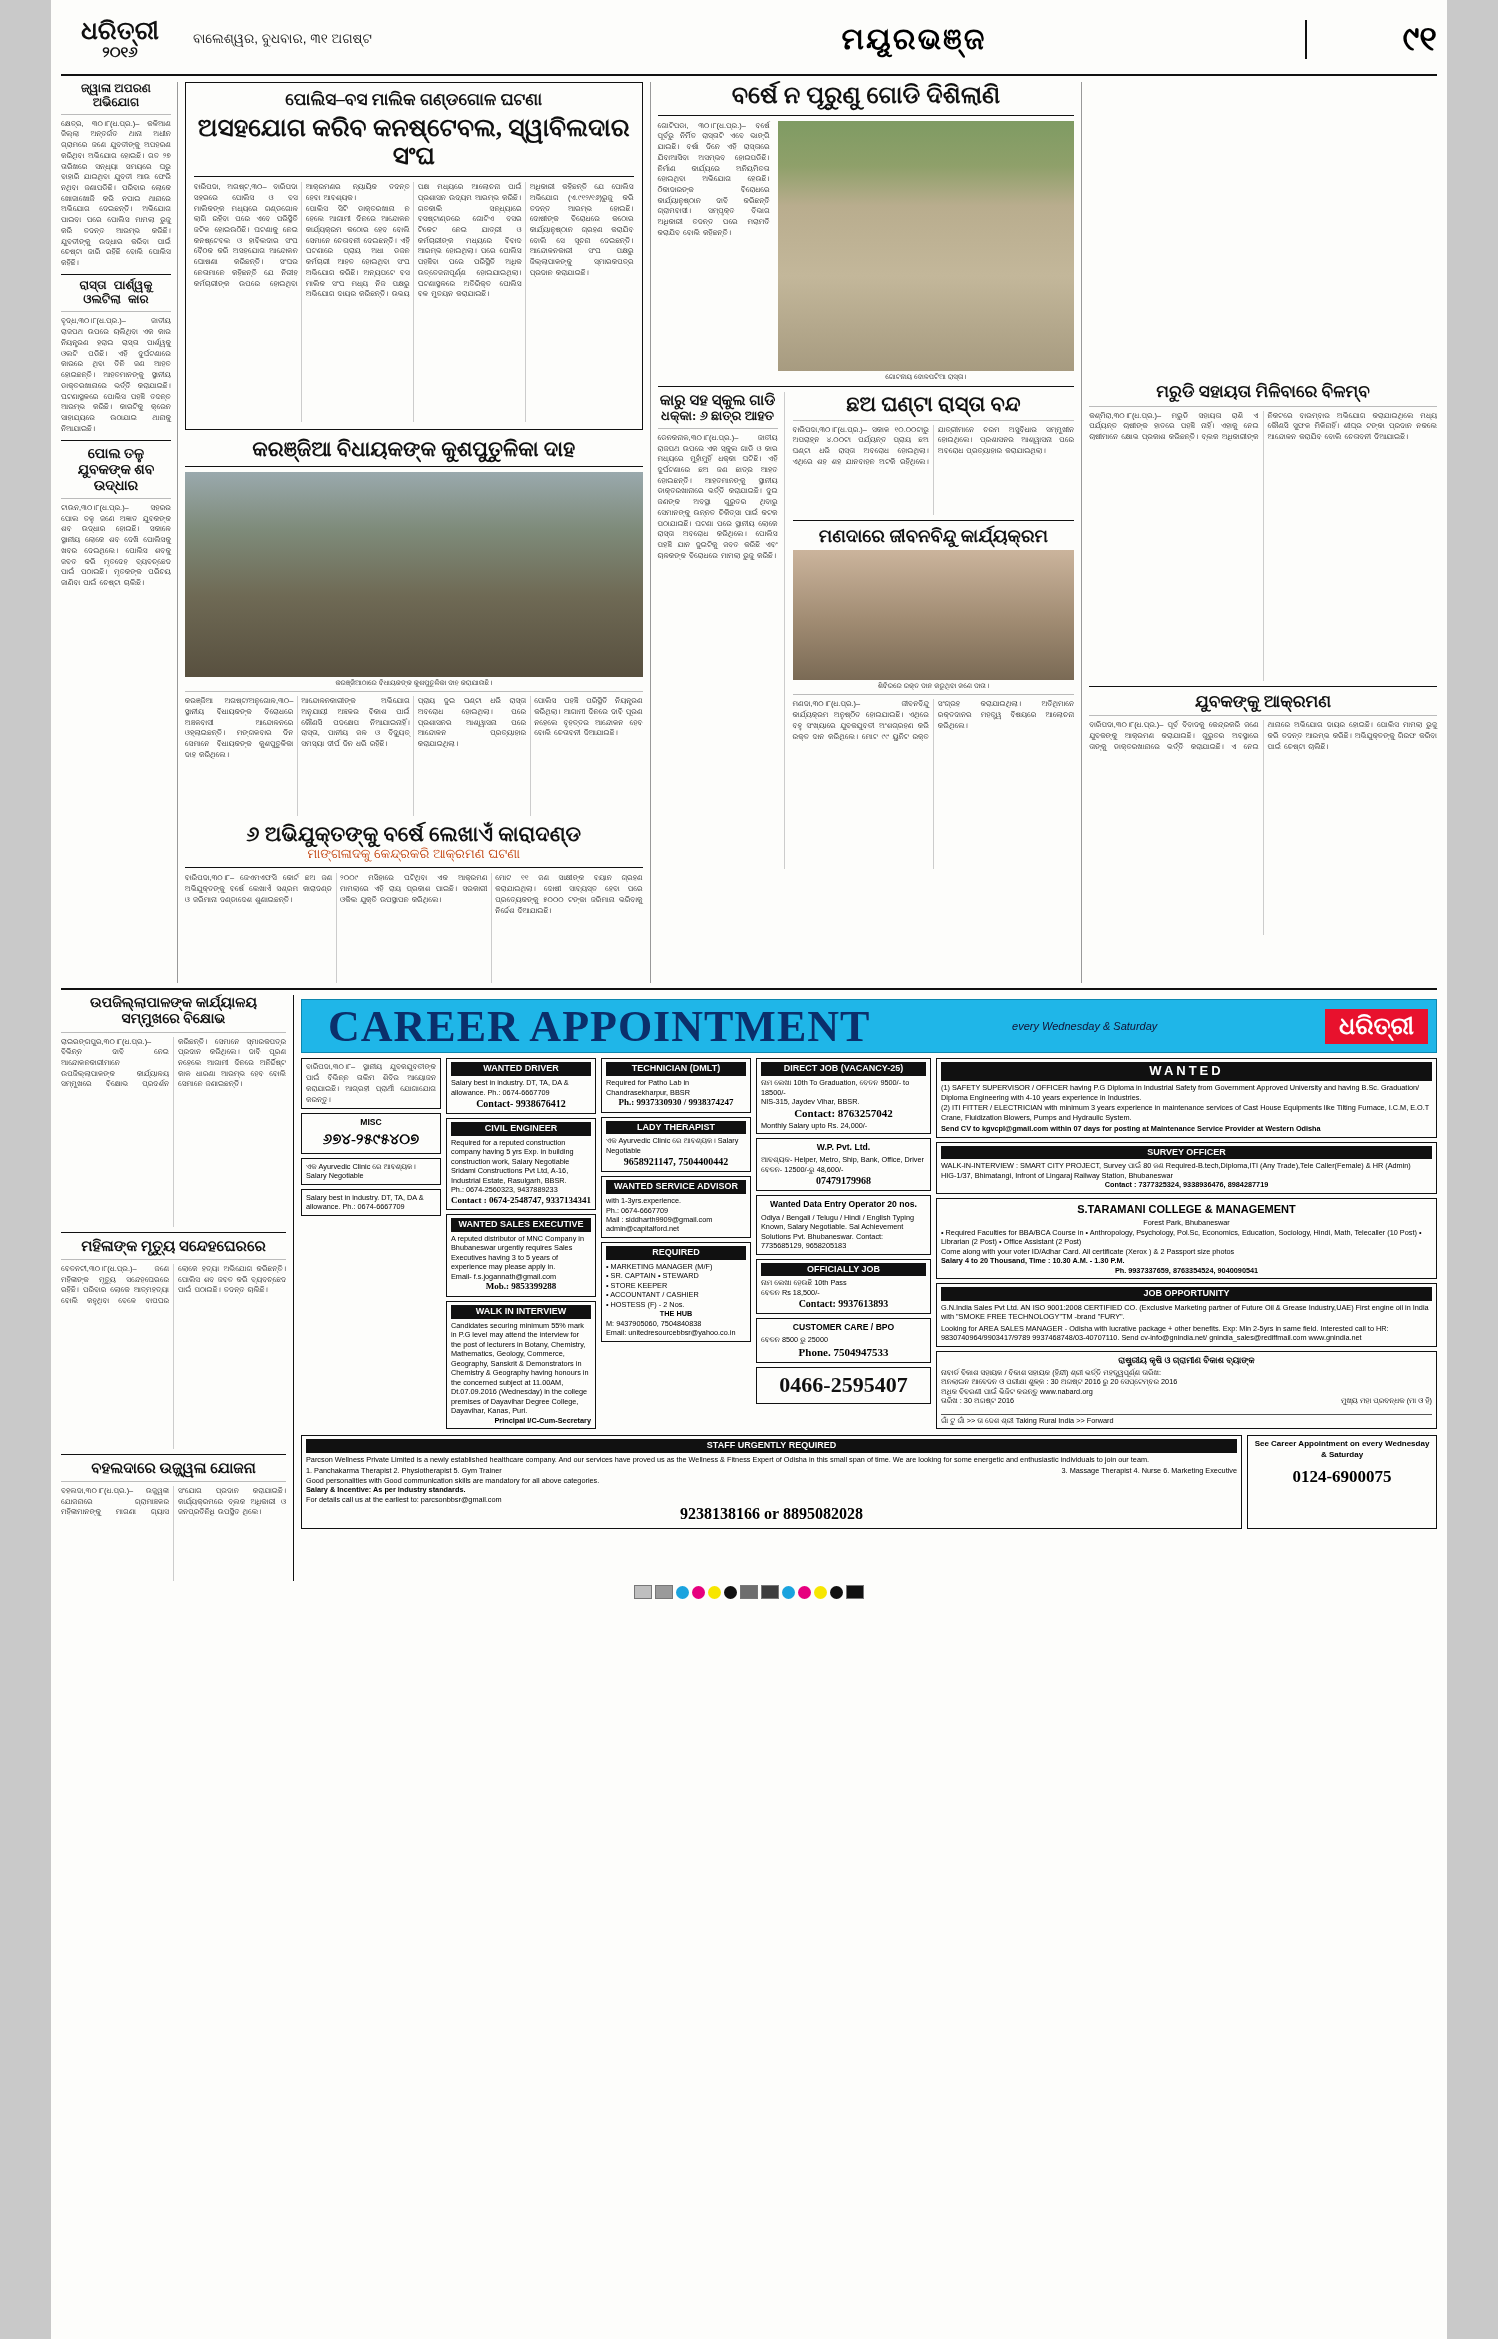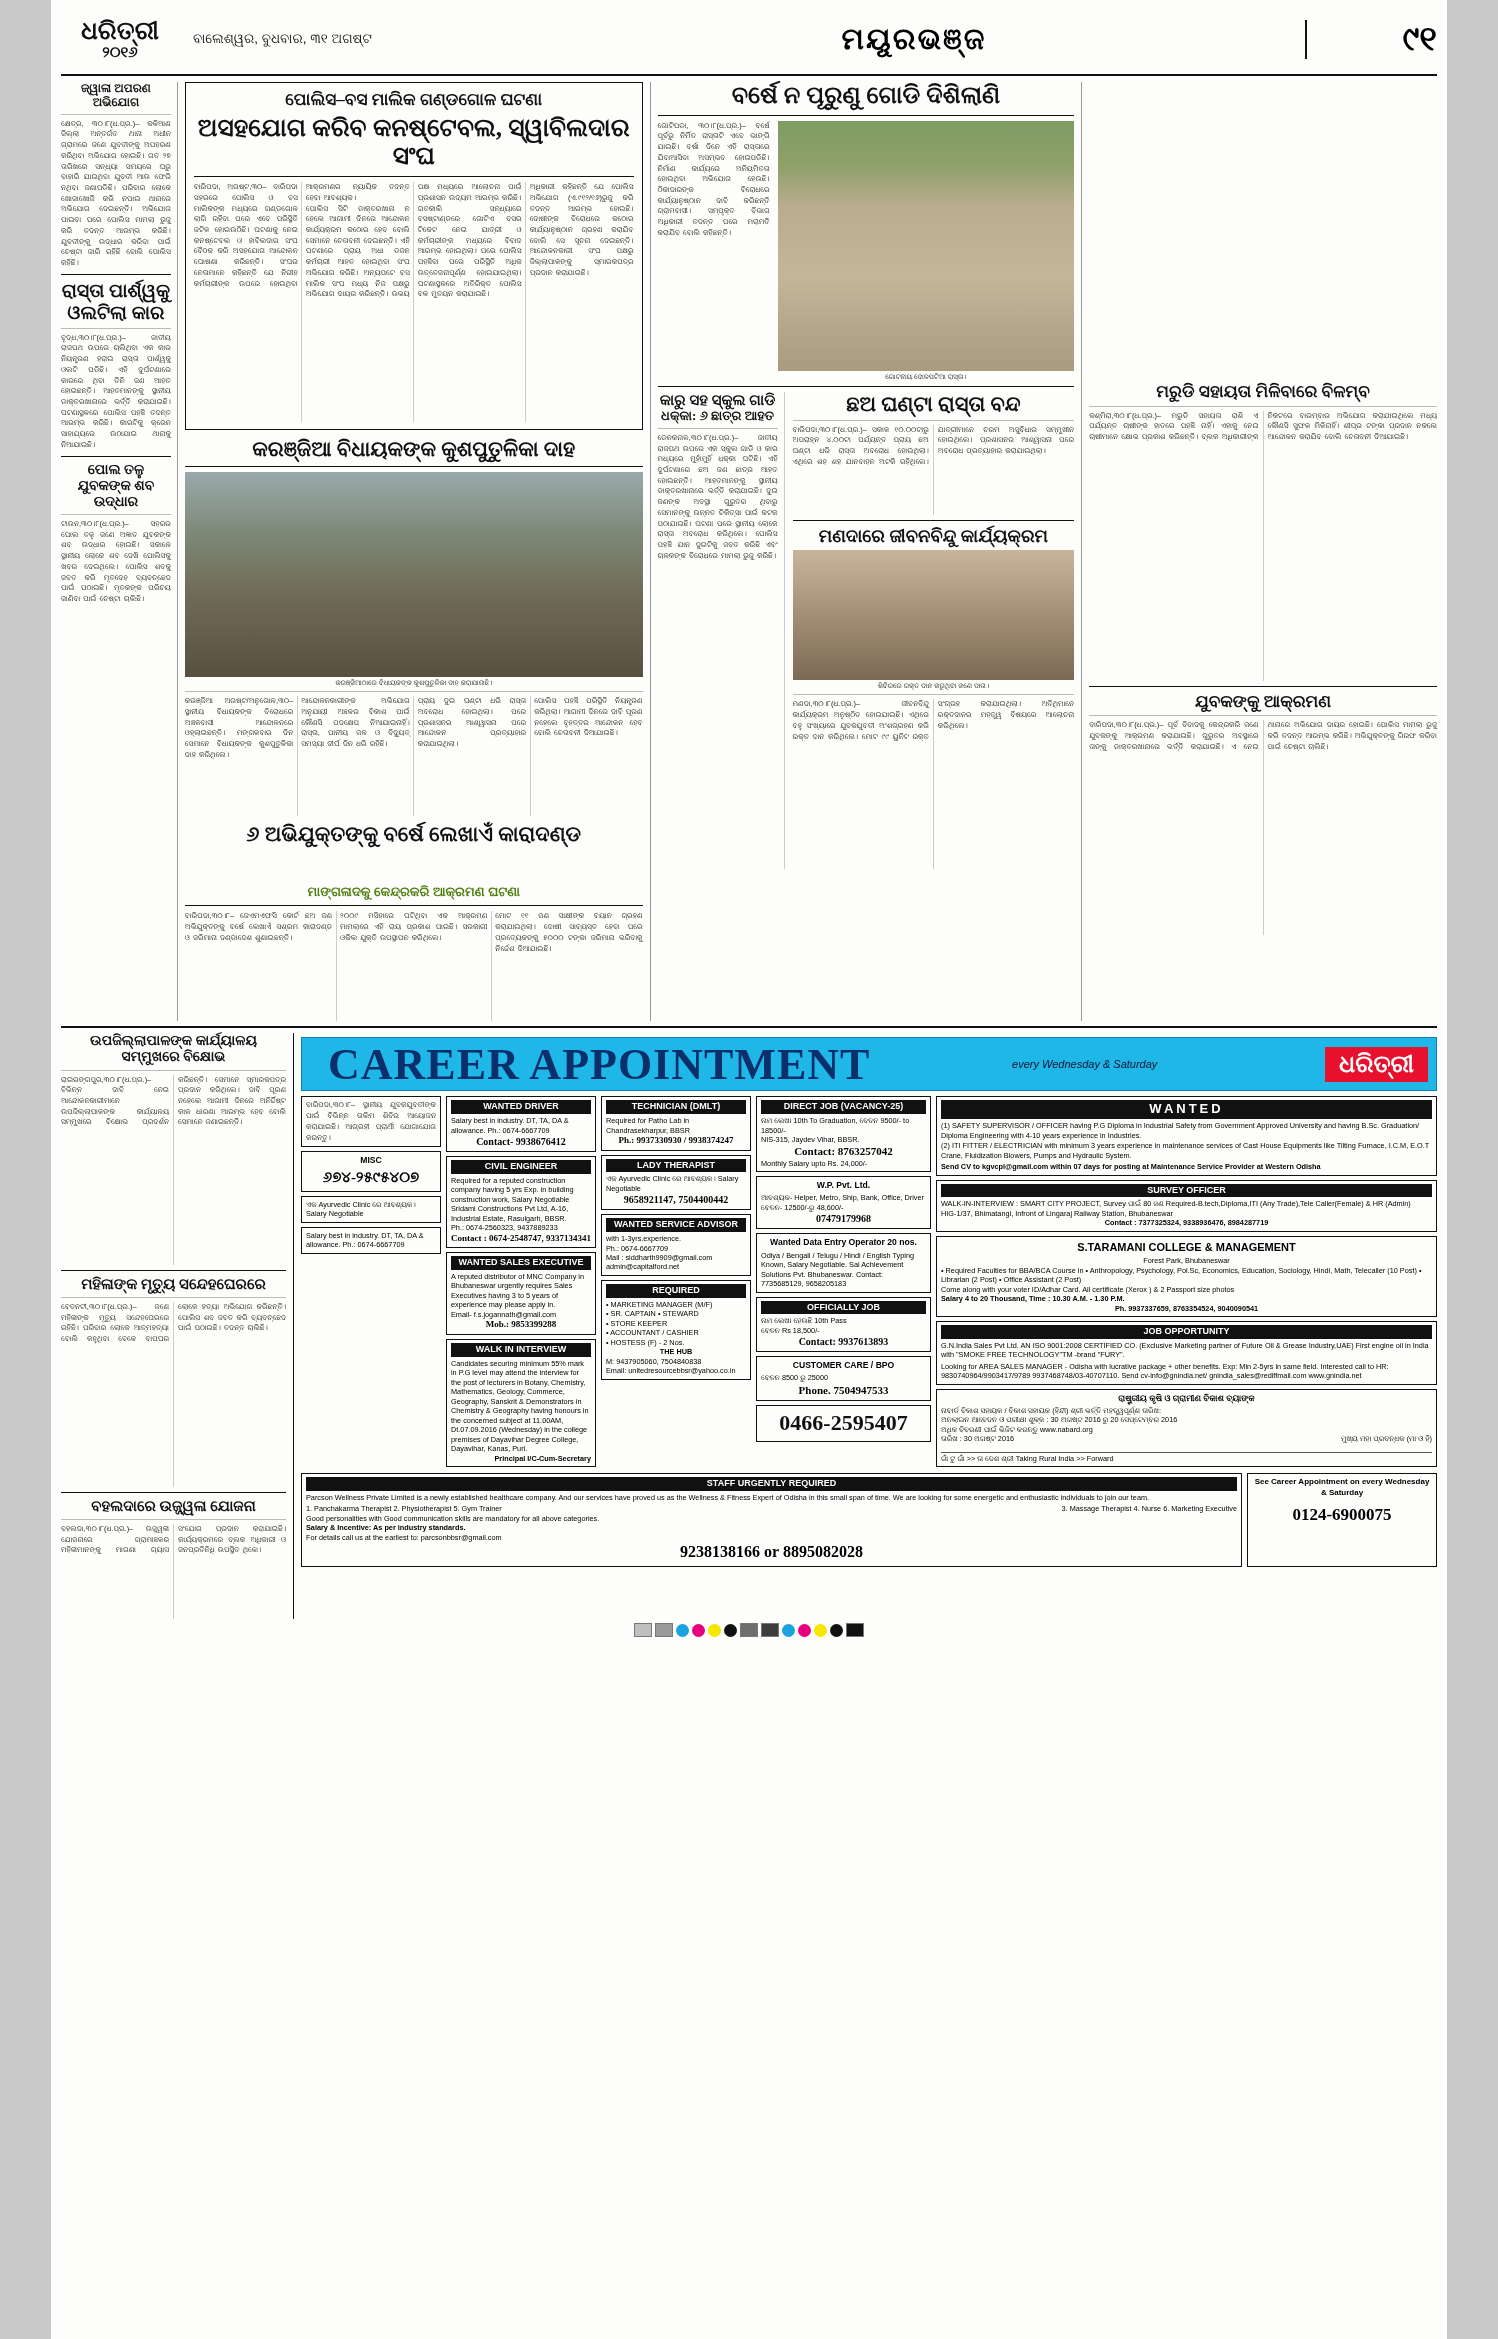--- a/index.html
+++ b/index.html
@@ -35,21 +35,21 @@
   .three-col{column-count:3;column-gap:8px;column-rule:1px solid #ccc;}
   .four-col{column-count:4;column-gap:8px;column-rule:1px solid #ccc;}
   .box{border:1px solid #111;padding:5px;}
   
   .career-banner{background:#1fb6e8;display:flex;align-items:center;justify-content:space-between;border:1px solid #0c86ae;height:52px;margin-top:4px;}
   .career-title{font-family:"Liberation Serif",serif;font-weight:bold;font-size:44px;color:#0b2f6b;padding-left:26px;letter-spacing:1px;}
   .career-sub{font-size:11px;font-style:italic;color:#113;padding-right:12px;text-align:right;}
   .ad{border:1px solid #111;padding:3px 4px;margin-bottom:4px;font-size:7.3px;line-height:1.3;}
   .ad h4{margin:0 0 2px 0;font-size:9px;text-align:center;background:#111;color:#fff;padding:1px 0;}
   .ad h5{margin:0 0 2px 0;font-size:8.6px;text-align:center;font-weight:bold;}
-  .redline{color:#4d7c0f;font-weight:bold;margin-top:38px;}
+  .redline{color:#c2410c;font-weight:normal;}
   .big-num{font-size:15px;font-weight:bold;text-align:center;font-family:"Liberation Serif",serif;}
   .colorbar{display:flex;gap:3px;justify-content:center;align-items:center;padding-top:4px;}
   .sw{width:16px;height:12px;border:1px solid #777;}
   .dot{width:13px;height:13px;border-radius:50%;}
 </style>
 </head>
 <body>
 
 <div class="page">
 
@@ -66,21 +66,21 @@
   <div class="topwrap">
 
     <div class="c1">
       <div>
         <div class="hl" style="font-size:12px;">ଜ୍ୱାଳା ଅପରଣ ଅଭିଯୋଗ</div>
         <div class="thin"></div>
         <div class="body-txt">କ୍ଷେତ୍ର, ୩୦।୮(ଧ.ପ୍ର.)– କଳିଆଣ ଜିଲ୍ଲା ଅନ୍ତର୍ଗତ ଥାନା ଅଧୀନ ଗ୍ରାମରେ ଜଣେ ଯୁବତୀଙ୍କୁ ଅପହରଣ କରିଥିବା ଅଭିଯୋଗ ହୋଇଛି। ଗତ ୨୭ ତାରିଖରେ ସନ୍ଧ୍ୟା ସମୟରେ ଘରୁ ବାହାରି ଯାଇଥିବା ଯୁବତୀ ଆଉ ଫେରି ନଥିବା ଜଣାପଡିଛି। ପରିବାର ଲୋକେ ଖୋଜାଖୋଜି କରି ନପାଇ ଥାନାରେ ଅଭିଯୋଗ ଦେଇଛନ୍ତି। ଅଭିଯୋଗ ପାଇବା ପରେ ପୋଲିସ ମାମଲା ରୁଜୁ କରି ତଦନ୍ତ ଆରମ୍ଭ କରିଛି। ଯୁବତୀଙ୍କୁ ଉଦ୍ଧାର କରିବା ପାଇଁ ଚେଷ୍ଟା ଜାରି ରହିଛି ବୋଲି ପୋଲିସ କହିଛି।</div>
       </div>
       <div class="rule-h"></div>
       <div>
-        <div class="hl" style="font-size:19px;">ରାସ୍ତା ପାର୍ଶ୍ୱକୁ ଓଲଟିଲା କାର</div>
+        <div class="hl" style="font-size:12px;font-family:Liberation Mono, monospace;">ରାସ୍ତା ପାର୍ଶ୍ୱକୁ ଓଲଟିଲା କାର</div>
         <div class="thin"></div>
         <div class="body-txt">ବୃଦ୍ଧ,୩୦।୮(ଧ.ପ୍ର.)– ଜାତୀୟ ରାଜପଥ ଉପରେ ଚାଲିଥିବା ଏକ କାର ନିୟନ୍ତ୍ରଣ ହରାଇ ରାସ୍ତା ପାର୍ଶ୍ୱକୁ ଓଲଟି ପଡିଛି। ଏହି ଦୁର୍ଘଟଣାରେ କାରରେ ଥିବା ତିନି ଜଣ ଆହତ ହୋଇଛନ୍ତି। ଆହତମାନଙ୍କୁ ସ୍ଥାନୀୟ ଡାକ୍ତରଖାନାରେ ଭର୍ତ୍ତି କରାଯାଇଛି। ଘଟଣାସ୍ଥଳରେ ପୋଲିସ ପହଞ୍ଚି ତଦନ୍ତ ଆରମ୍ଭ କରିଛି। କାରଟିକୁ କ୍ରେନ ସାହାଯ୍ୟରେ ଉଠାଯାଇ ଥାନାକୁ ନିଆଯାଇଛି।</div>
       </div>
       <div class="rule-h"></div>
       <div>
         <div class="hl" style="font-size:14px;">ପୋଲ ତଳୁ ଯୁବକଙ୍କ ଶବ ଉଦ୍ଧାର</div>
         <div class="thin"></div>
         <div class="body-txt">ଟାଉନ,୩୦।୮(ଧ.ପ୍ର.)– ସହରର ପୋଲ ତଳୁ ଜଣେ ଅଜ୍ଞାତ ଯୁବକଙ୍କ ଶବ ଉଦ୍ଧାର ହୋଇଛି। ସକାଳେ ସ୍ଥାନୀୟ ଲୋକେ ଶବ ଦେଖି ପୋଲିସକୁ ଖବର ଦେଇଥିଲେ। ପୋଲିସ ଶବକୁ ଜବତ କରି ମୃତଦେହ ବ୍ୟବଚ୍ଛେଦ ପାଇଁ ପଠାଇଛି। ମୃତକଙ୍କ ପରିଚୟ ଜାଣିବା ପାଇଁ ଚେଷ୍ଟା ଚାଲିଛି।</div>
       </div>
     </div>

